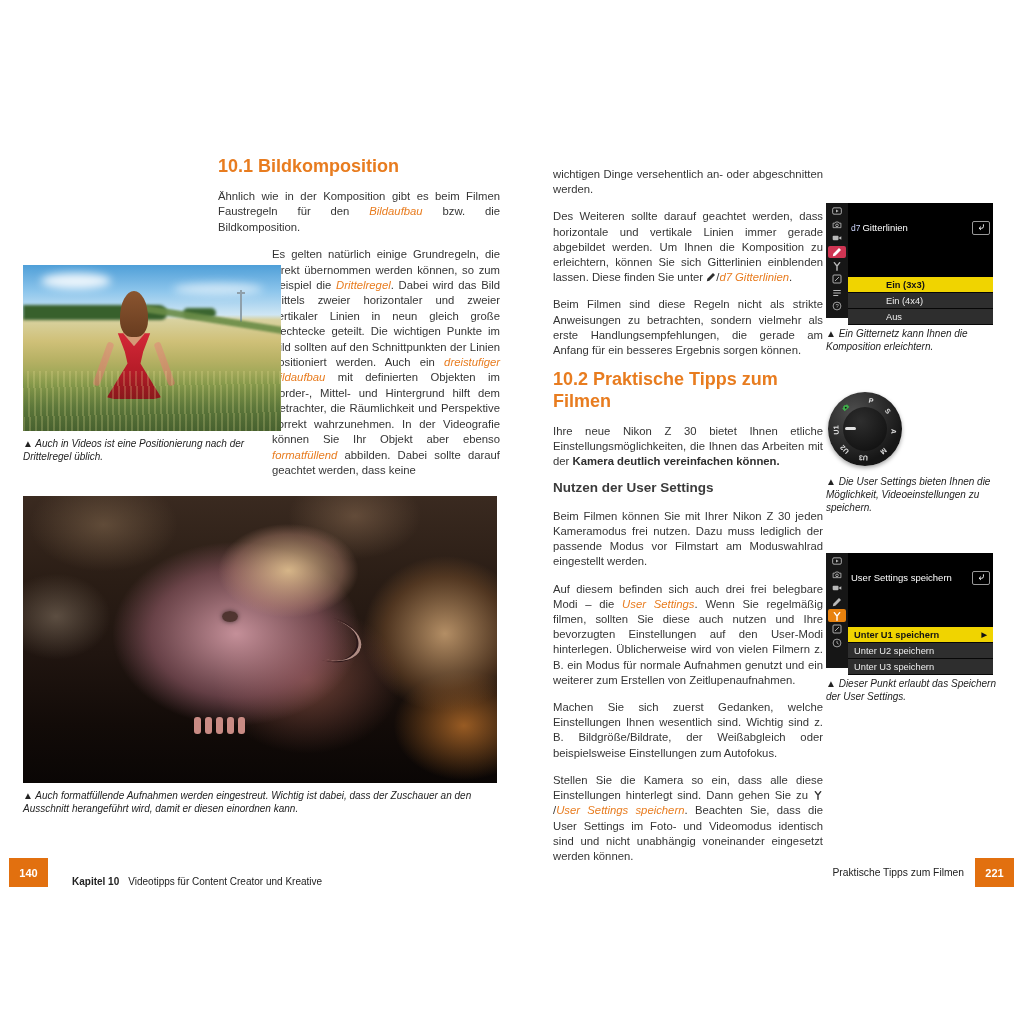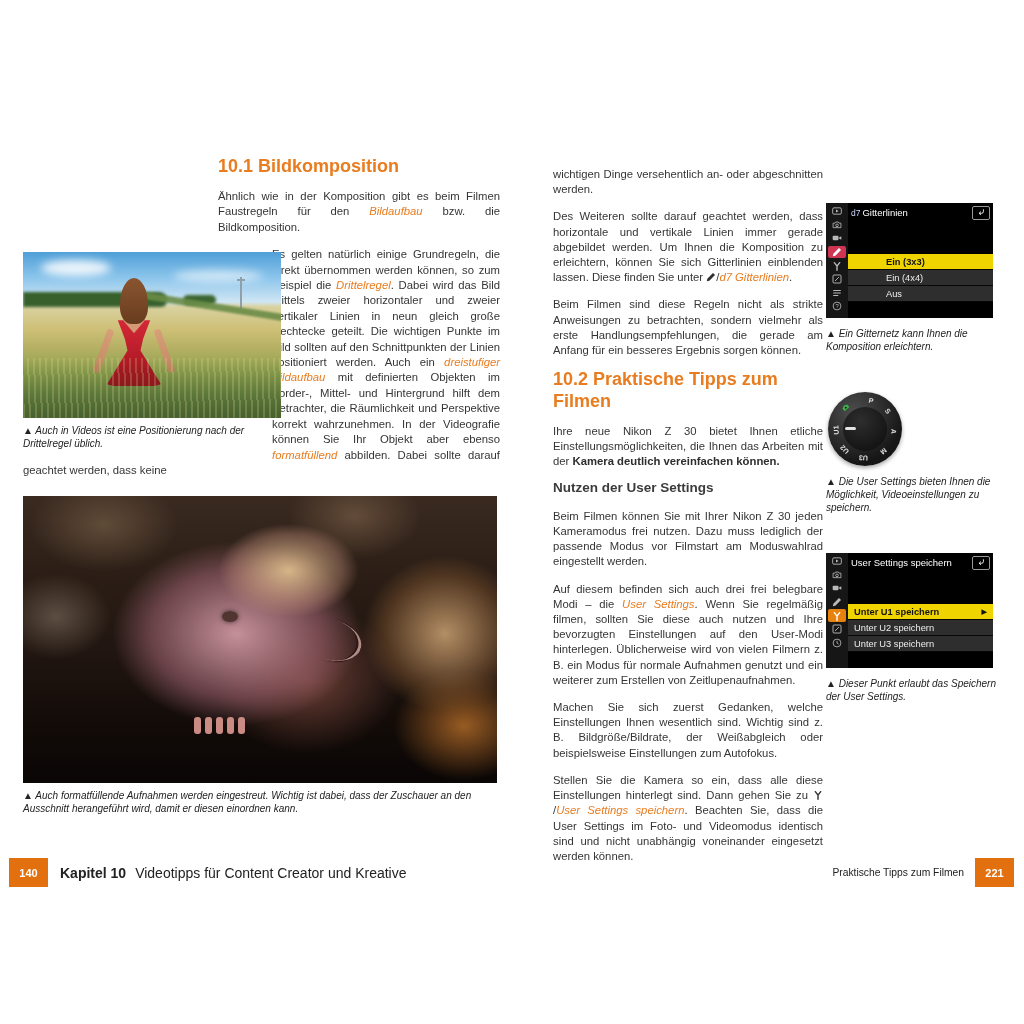--- a/index.html
+++ b/index.html
@@ -10,21 +10,21 @@
   .h-sub{color:#3b3b3b;font-weight:bold;font-size:13.5px;line-height:18px;margin:4px 0 7px 0;}
   p.body{font-size:11.3px;line-height:15.4px;text-align:justify;margin:12px 0 10px 0;color:#353535;}
   .em-accent{color:#e87c1f;font-style:italic;}
   .strong{font-weight:bold;color:#2e2e2e;}
   .caption{font-size:10px;line-height:13px;font-style:italic;color:#222;}
   .tic{display:inline-block;width:10px;height:10px;vertical-align:-1px;color:#2f2f2f;}
   .tic svg{width:10px;height:10px;display:block;}
   
   .col-left{position:absolute;left:23px;top:155px;width:477px;}
   .col-left .indent{margin-left:195px;}
-  .fig1{float:left;width:240px;margin:7px 9px 2px 0;}
+  .fig1{float:left;width:240px;margin:20px 9px 2px 0;}
   .fig2{clear:both;width:474px;margin-top:18px;}
   .fig2 .caption{margin-top:6px;}
   .fig1 .caption{margin-top:6px;}
   
   .photo1{width:258px;height:166px;position:relative;overflow:hidden;
     background:linear-gradient(#4f9fd8 0%,#8ec6ec 16%,#cfe6f4 30%,#d9d2a0 33%,#cfc078 46%,#b5b063 58%,#8ea14f 72%,#6d8a45 86%,#5d7a3e 100%);}
   .cl{position:absolute;background:rgba(255,255,255,.85);border-radius:50%;filter:blur(4px);}
   .cl1{left:18px;top:8px;width:70px;height:16px;}
   .cl2{left:150px;top:18px;width:90px;height:12px;opacity:.7;}
   .trees{position:absolute;left:0;top:24%;width:56%;height:9%;background:#37602c;border-radius:0 8px 6px 0;filter:blur(1.5px);}
@@ -68,40 +68,40 @@
   .sideblock{position:absolute;left:0;right:0;}
   .sb1{top:0;} .sb2{top:183px;} .sb3{top:350px;}
   .side-cap{margin-top:9px;}
   
   .cam{display:flex;width:167px;height:115px;background:#000;box-sizing:border-box;}
   .rail{width:22px;background:#161616;display:flex;flex-direction:column;align-items:center;padding-top:2px;}
   .ric{width:18px;height:12.6px;display:flex;align-items:center;justify-content:center;border-radius:2px;color:#b9b9b9;margin-bottom:1px;flex:none;}
   .ric svg{width:10px;height:10px;display:block;}
   .ric.sel{color:#fff;}
   .cmain{flex:1;display:flex;flex-direction:column;background:#000;}
-  .chdr{height:17px;display:flex;align-items:center;color:#fff;font-size:9.5px;padding:1px 3px;flex:none;}
+  .chdr{height:17px;display:flex;align-items:center;color:#fff;font-size:9.5px;padding:16px 3px;flex:none;}
   .chdr .code{font-size:8.5px;margin-right:2px;color:#cfd8ff;}
   .cback{margin-left:auto;width:16px;height:12px;border:1px solid #999;border-radius:2px;display:flex;align-items:center;justify-content:center;color:#fff;}
   .cback svg{width:9px;height:9px;display:block;}
-  .citems{margin-top:32px;}
+  .citems{margin-top:25px;}
   .citem{height:15px;background:#2e2e2e;border-bottom:1px solid #070707;color:#ededed;font-size:9.3px;display:flex;align-items:center;padding:0 6px;}
   .citem.selected{background:#f0d400;color:#131313;font-weight:bold;}
   .citem .arrow{margin-left:auto;font-size:7px;}
   .cam.center-items .citem{padding-left:38px;}
   
   .dialwrap{margin:6px 0 0 2px;width:74px;height:74px;position:relative;}
   .dial{position:absolute;inset:0;border-radius:50%;background:radial-gradient(circle at 35% 28%,#4e4e4e,#161616 70%);box-shadow:0 2px 4px rgba(0,0,0,.35);}
   .dial-in{position:absolute;inset:15px;border-radius:50%;background:radial-gradient(circle at 40% 32%,#2e2e2e,#0b0b0b);}
   .dial-mark{position:absolute;left:17px;top:34.5px;width:11px;height:3.5px;background:#e3e3e3;border-radius:2px;}
   .dlab{position:absolute;left:50%;top:50%;font-size:7px;font-weight:bold;color:#e2e2e2;}
   .dlab svg{width:9px;height:8px;display:block;color:#3fae4a;}
   
   .pagebox{position:absolute;top:858px;width:39px;height:29px;background:#e2700f;color:#fff;font-weight:bold;font-size:11px;display:flex;align-items:center;justify-content:center;}
   .pb-left{left:9px;} .pb-right{right:10px;}
-  .foot-left{position:absolute;left:60px;top:858px;height:29px;display:flex;align-items:center;font-size:14px;color:#222;}
+  .foot-left{position:absolute;left:72px;top:858px;height:29px;display:flex;align-items:flex-end;font-size:10px;color:#222;}
   .foot-left .chap{font-weight:bold;margin-right:9px;}
   .foot-right{position:absolute;right:60px;top:858px;height:29px;display:flex;align-items:center;font-size:10.3px;color:#222;}
 </style>
 </head>
 <body>
 
 <div class="spread">
 
   <div class="col-left">
     <h1 class="h-orange indent">10.1 Bildkomposition</h1>

